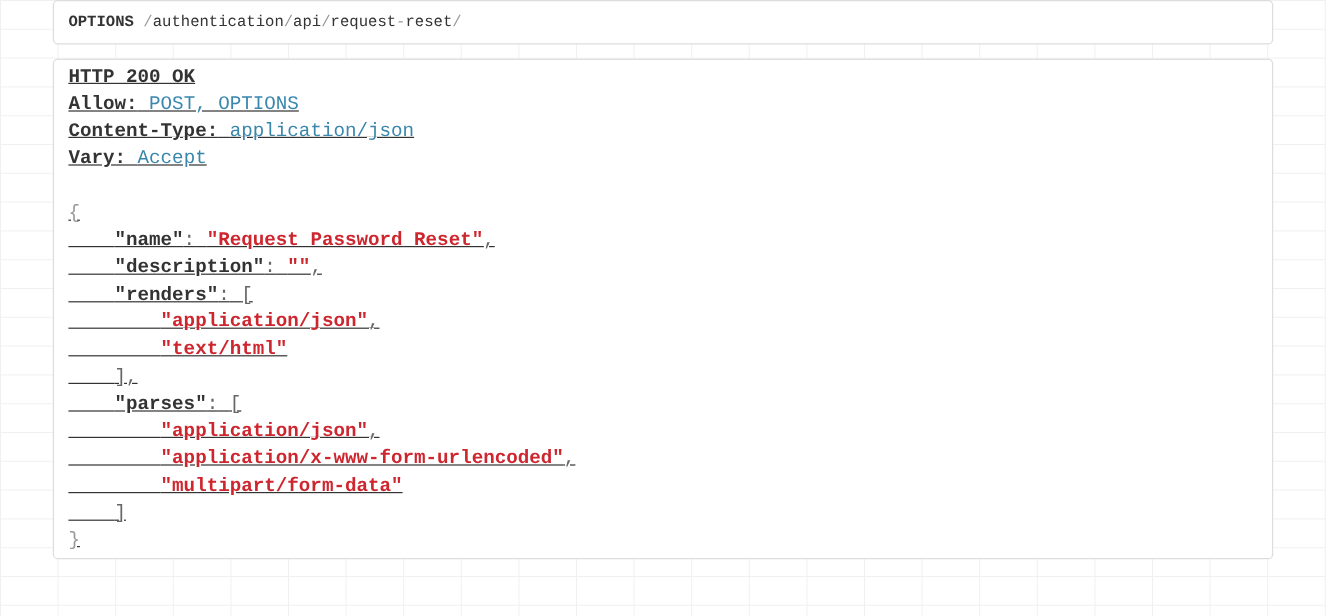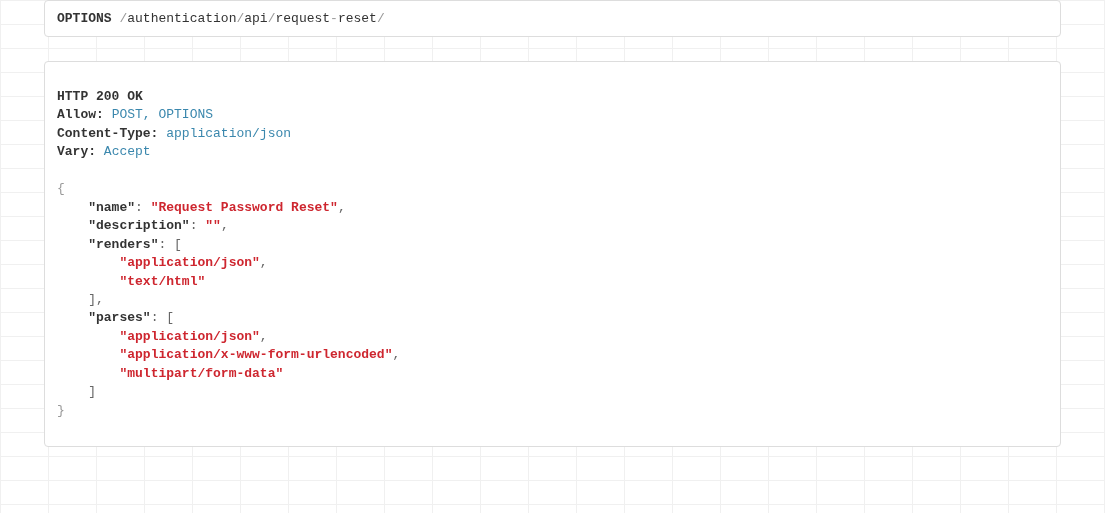--- a/index.html
+++ b/index.html
@@ -45,42 +45,43 @@
       font-family: inherit;
       margin-top: 8px;
     }
     .request-line-box {
       background: #fff;
       border: 1px solid #ddd;
       border-radius: 4px;
       padding: 10px 12px;
       font-family: Menlo, Consolas, "Courier New", monospace;
       font-size: 13px;
-      margin-bottom: 24px;
+      margin-bottom: 12px;
       color: #333;
     }
     .req-method {
       font-weight: 700;
     }
     .punct {
       color: #999;
     }
     .segment {
       color: #333;
     }
     .response-box {
       background: #fff;
       border: 1px solid #ddd;
       border-radius: 4px;
-      padding: 26px 12px;
+      padding: 3px 12px;
       font-family: Menlo, Consolas, "Courier New", monospace;
-      font-size: 13px;
+      font-size: 16px;
       line-height: 1.42;
       white-space: pre;
       color: #333;
+      text-decoration: underline;
     }
     .hdr-key {
       font-weight: 700;
       color: #333;
     }
     .hdr-val {
       color: #3a87ad;
     }
     .json-brace {
       color: #999;

